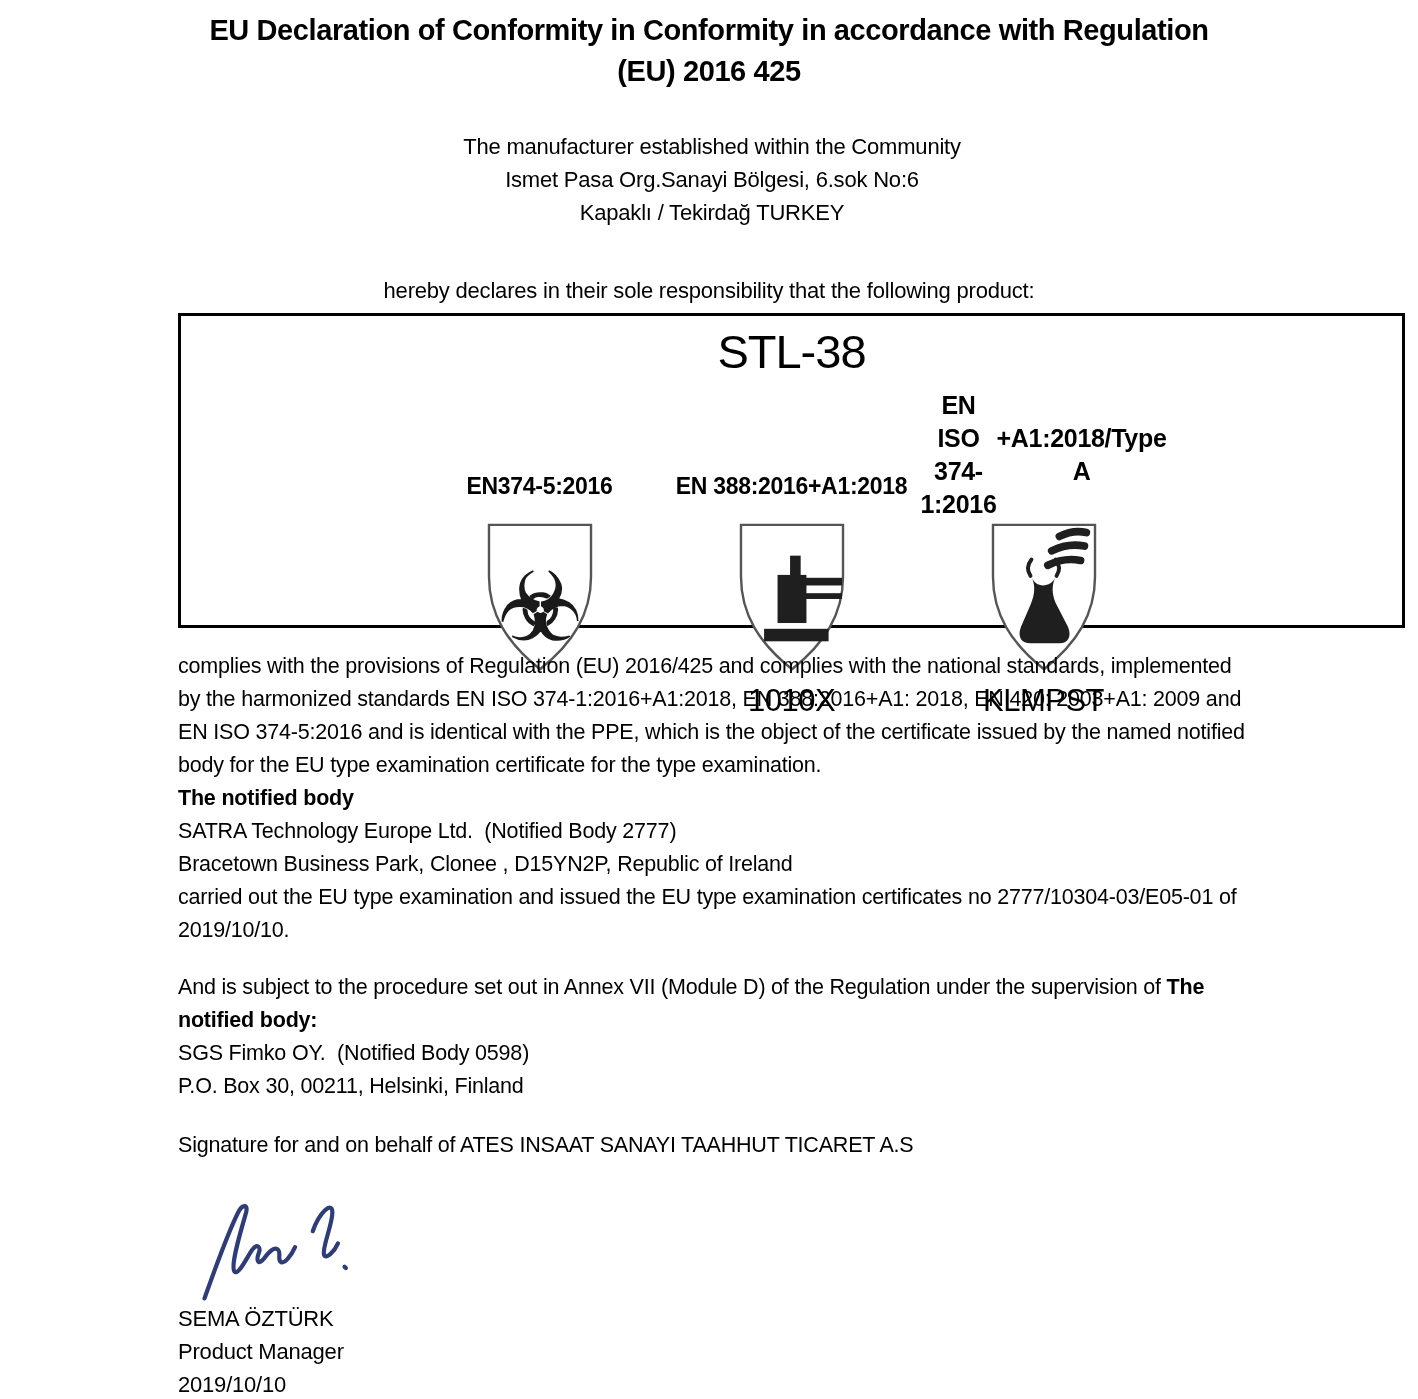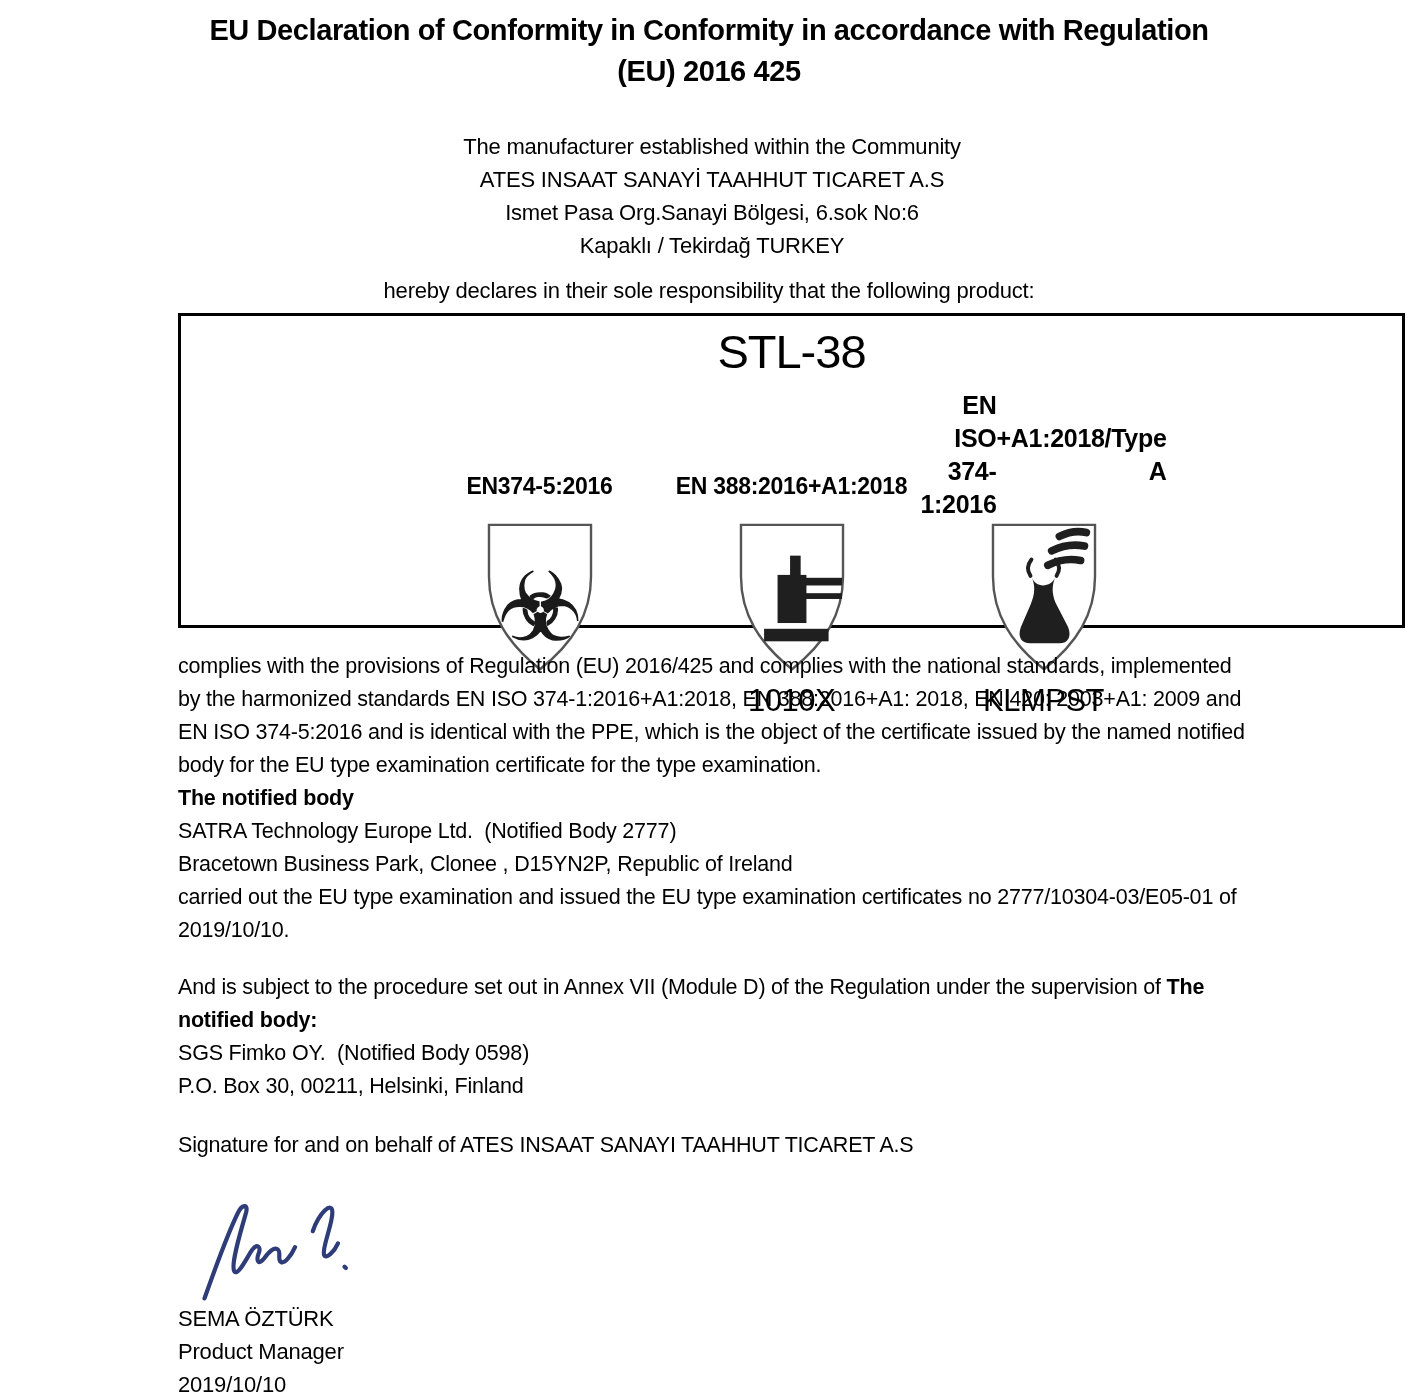--- a/index.html
+++ b/index.html
@@ -78,21 +78,21 @@
     flex-direction: row;
     justify-content: flex-end;
     align-items: center;
     font-weight: 700;
     font-size: 23px;
     line-height: 31px;
     letter-spacing: -0.3px;
     text-align: center;
     margin-bottom: 0;
   }
-  .picto-col:nth-child(3) .picto-label { font-size: 25px; line-height: 33px; text-align: right; }
+  .picto-col:nth-child(3) .picto-label { font-size: 25px; line-height: 33px; }
   .shield { width: 118px; height: 154px; }
   .picto-code {
     min-height: 42px;
     margin-top: 8px;
     font-size: 31px;
     letter-spacing: -0.5px;
     text-align: center;
   }
 
   
@@ -128,21 +128,20 @@
 
 <div class="page">
 
   <div class="doc-title">
     <div>EU Declaration of Conformity in Conformity in accordance with Regulation</div>
     <div>(EU) 2016 425</div>
   </div>
 
   <div class="mfr-block">
     <div class="line">The manufacturer established within the Community</div>
-    <div class="line">ATES INSAAT SANAYİ TAAHHUT TICARET A.S</div>
     <div class="line">Ismet Pasa Org.Sanayi Bölgesi, 6.sok No:6</div>
     <div class="line">Kapaklı / Tekirdağ TURKEY</div>
   </div>
 
   <div class="declaration-line line">hereby declares in their sole responsibility that the following product:</div>
 
   <div class="product-box">
     <div class="product-model">STL-38</div>
 
     <div class="picto-row">

